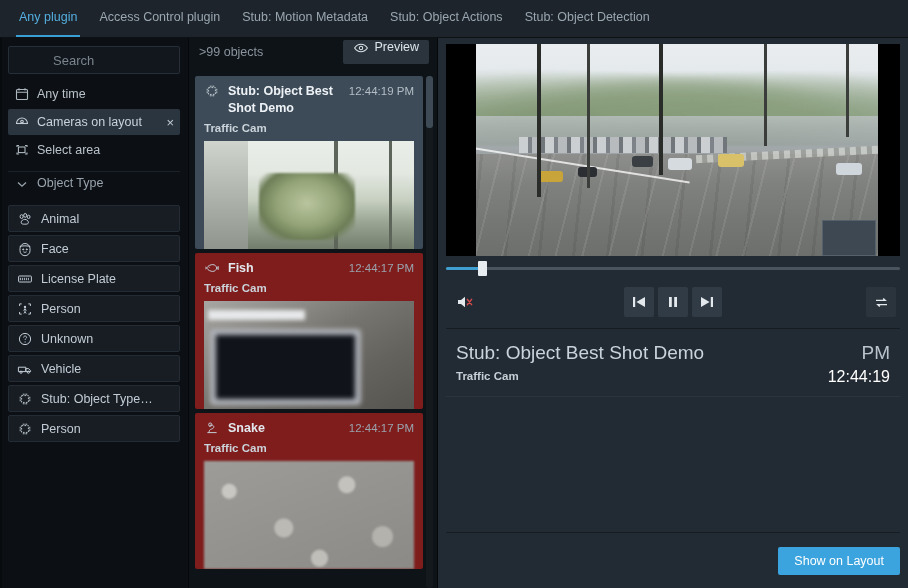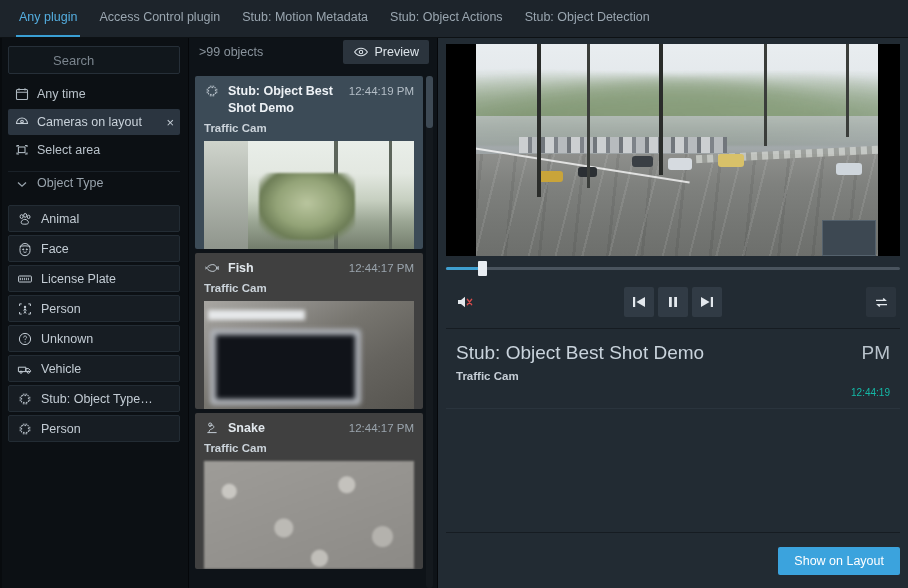--- a/index.html
+++ b/index.html
@@ -79,27 +79,27 @@
     width: 249px; flex: 0 0 249px; background: #0e1318;
     border-right: 1px solid #05070a;
     display: flex; flex-direction: column; min-height: 0; position: relative;
   }
   .results-head {
     height: 38px; flex: 0 0 38px; display: flex; align-items: center;
     justify-content: space-between; padding: 0 8px 10px 10px;
   }
   .count { color: #8a949d; font-size: 12.5px; }
   .preview-btn {
-    display: flex; align-items: center; gap: 6px;
+    display: flex; gap: 6px;
     height: 24px; padding: 0 10px; border-radius: 2px;
     background: #2b343d; color: #dde4ea; font-size: 12.5px; cursor: pointer;
   }
   .cards { flex: 1 1 auto; overflow: hidden; padding: 0 14px 0 6px; position: relative; }
   .card {
-    background: #404040; border-radius: 2px; margin-bottom: 4px;
+    background: #7f1d1d; border-radius: 2px; margin-bottom: 4px;
     padding: 7px 9px 0 9px; overflow: hidden;
   }
   .card.selected { background: #3c4b57; }
   .card-top { display: flex; align-items: flex-start; gap: 8px; }
   .card-title {
     flex: 1 1 auto; color: #e2e8ed; font-size: 12.5px;
     font-weight: bold; line-height: 17px;
   }
   .card.selected .card-title { font-weight: bold; color: #eef2f6; }
   .card-time { color: #9aa4ad; font-size: 11.5px; line-height: 17px; white-space: nowrap; }
@@ -228,21 +228,21 @@
 
   .detail {
     border-top: 1px solid #161c22; margin: 4px 8px 0 8px;
     padding: 12px 10px 10px 10px; display: flex; align-items: flex-start;
   }
   .detail-left { flex: 1 1 auto; min-width: 0; }
   .detail-title { color: #c9d3dc; font-size: 19px; line-height: 23px; }
   .detail-cam { color: #c6ced6; font-size: 11.5px; font-weight: bold; margin-top: 6px; }
   .detail-right { text-align: right; padding-left: 10px; }
   .detail-ampm { color: #b9c3cc; font-size: 19px; line-height: 23px; }
-  .detail-clock { color: #14b8a6; font-size: 10px; margin-top: 23px; }
+  .detail-clock { color: #ffffff; font-size: 16px; margin-top: 4px; }
 
   .attrs { flex: 1 1 auto; margin: 0 8px; border-top: 1px solid #2a343d; min-height: 0; }
   .footer {
     height: 56px; flex: 0 0 56px; border-top: 1px solid #161c22;
     margin: 0 8px; display: flex; align-items: center; justify-content: flex-end;
   }
   .primary-btn {
     height: 28px; padding: 0 16px; background: #3ba3dd; color: #fff;
     font-size: 12.5px; border: 0; border-radius: 2px; cursor: pointer;
     font-family: "Liberation Sans", sans-serif;

